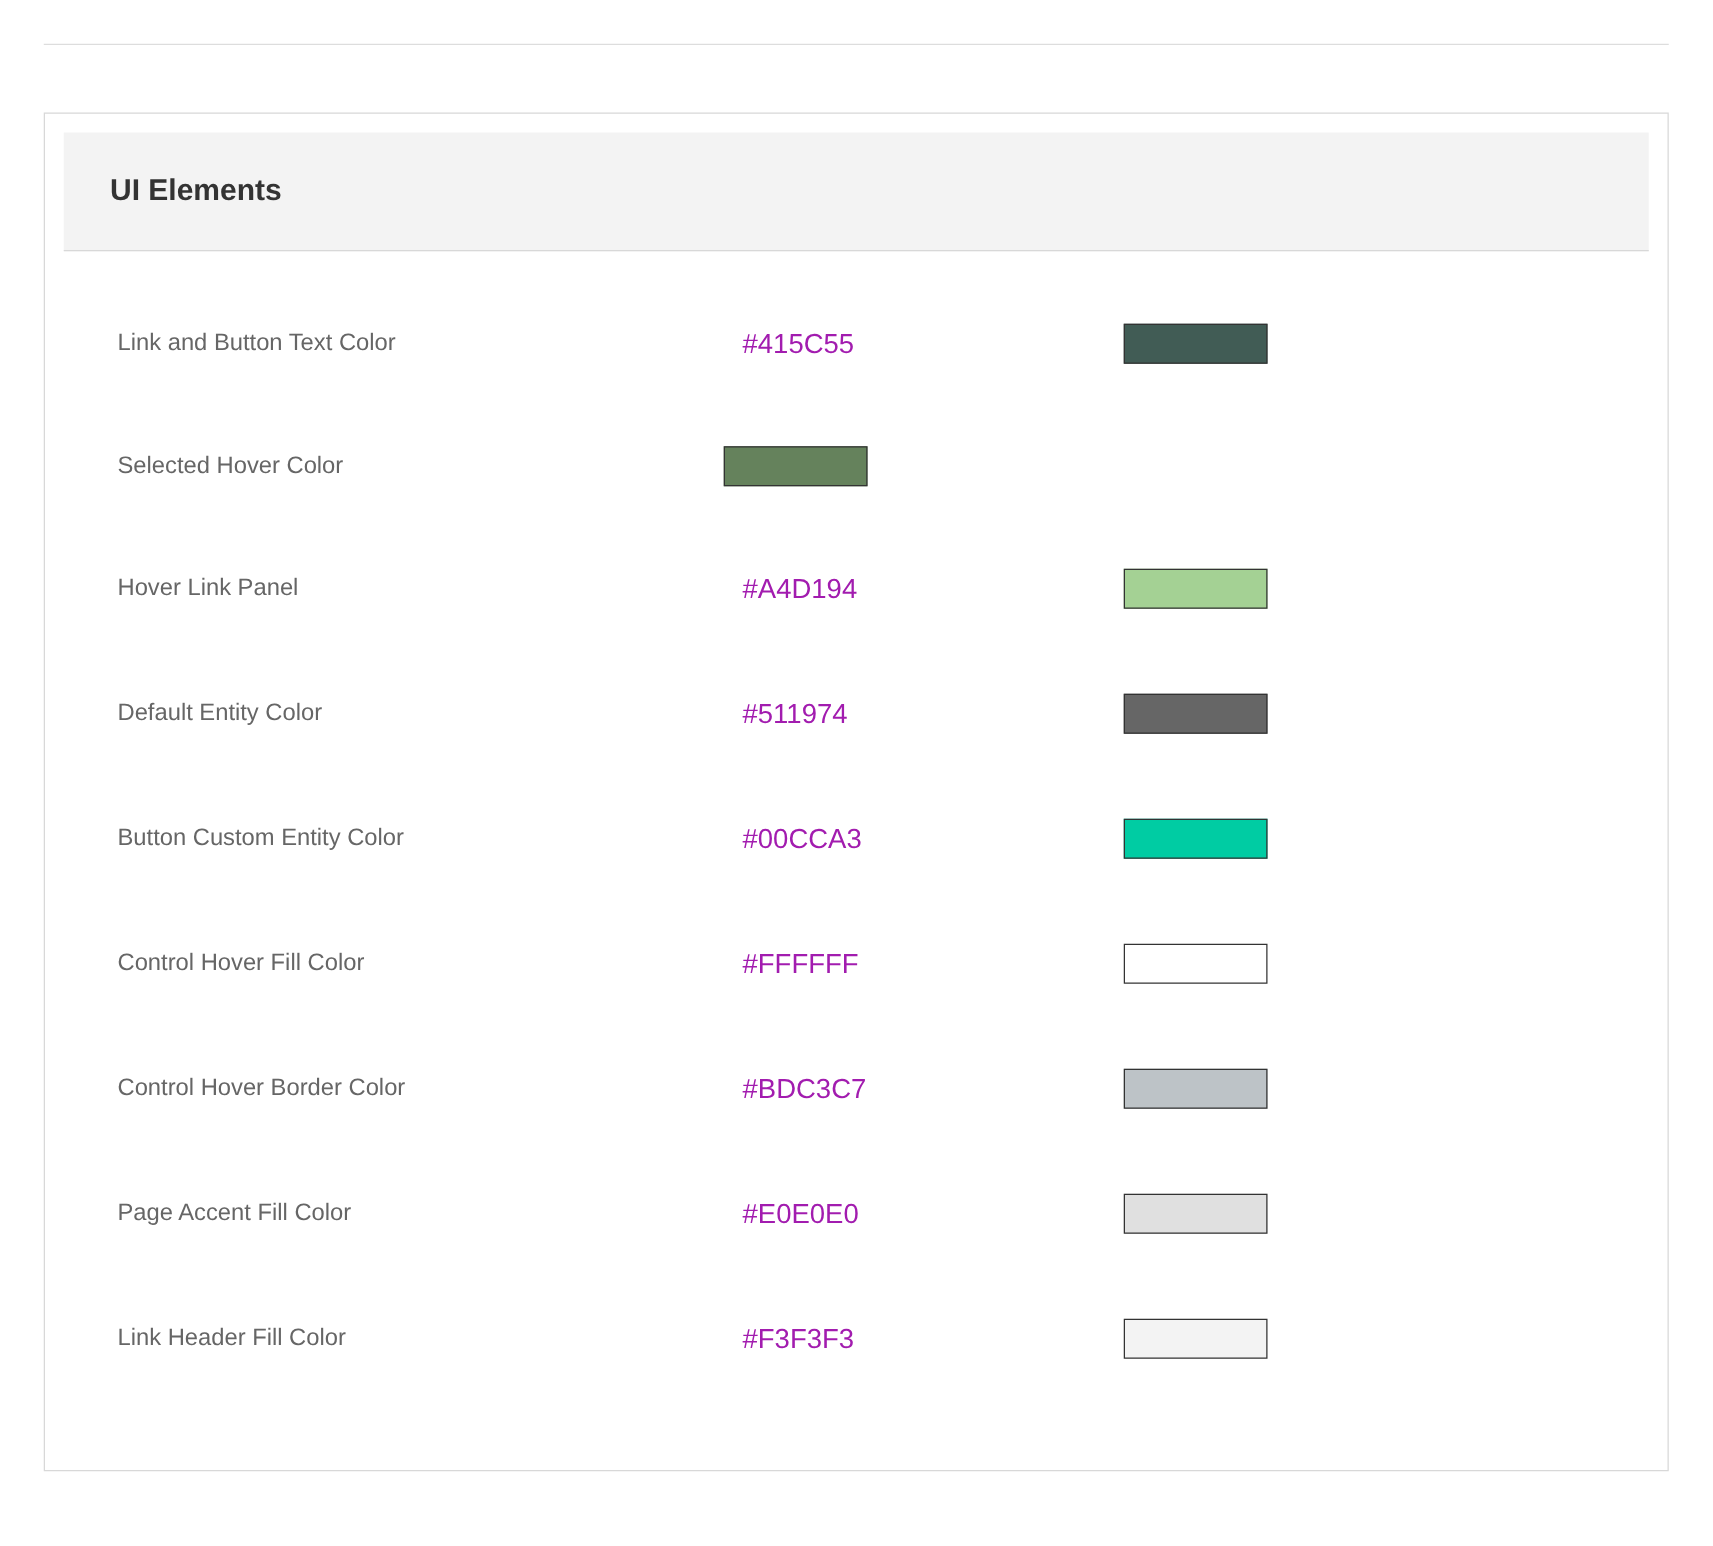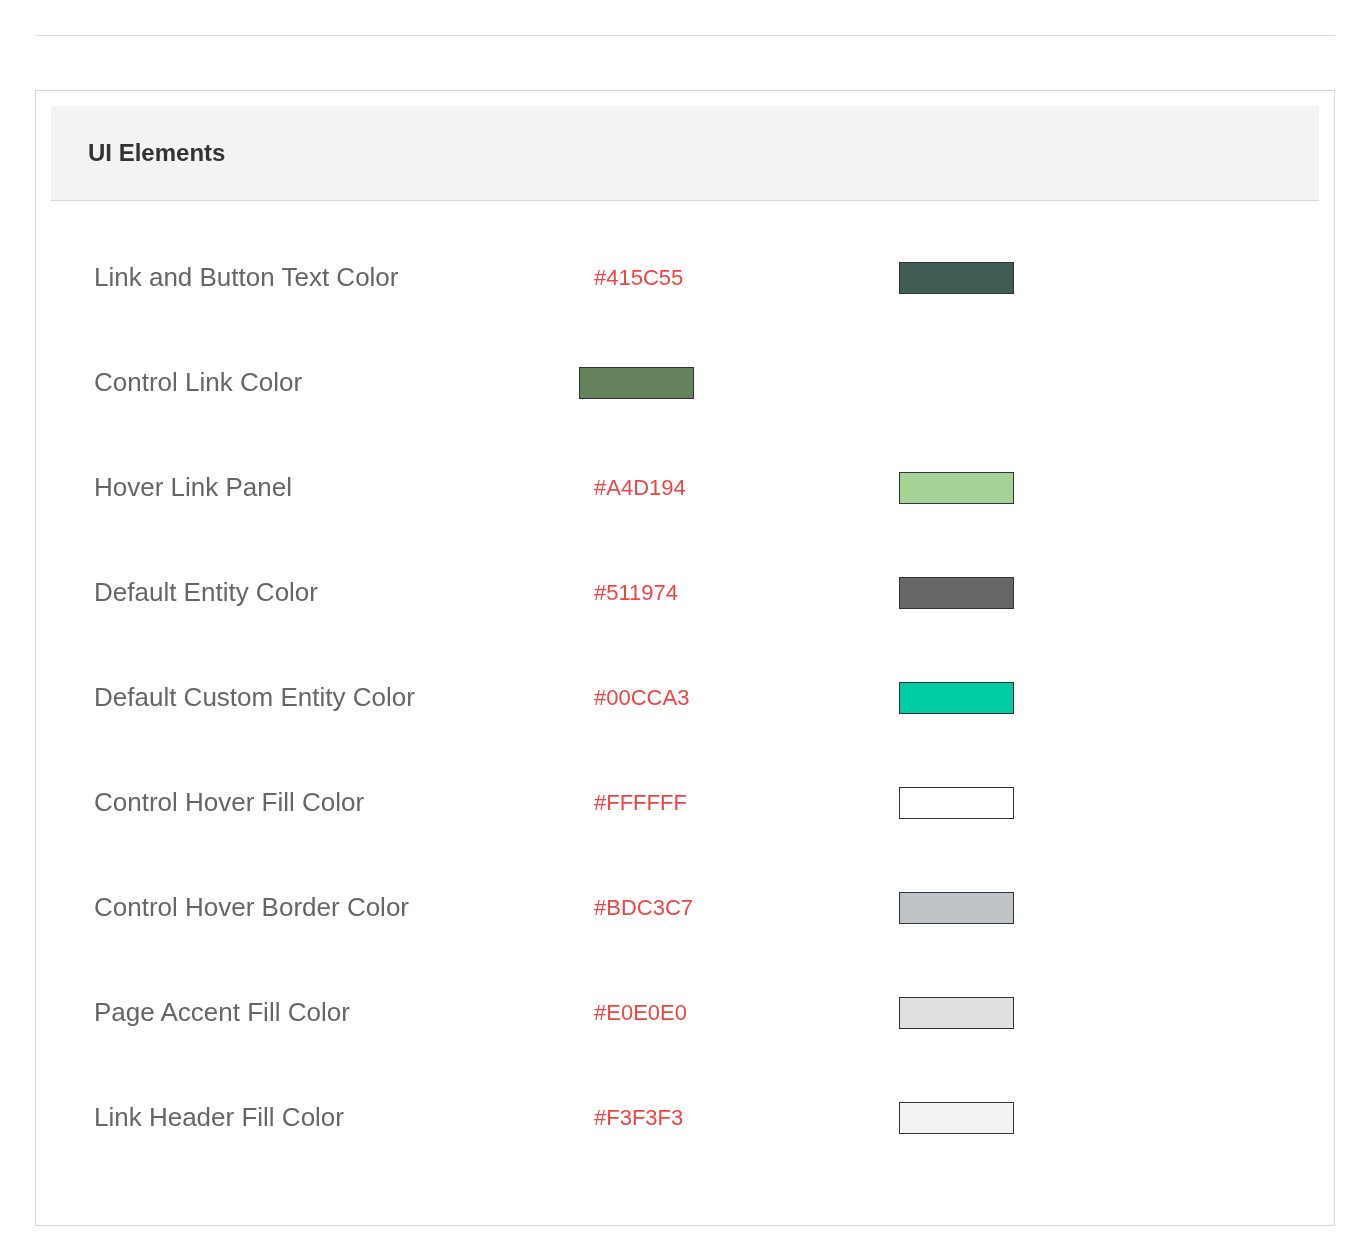--- a/index.html
+++ b/index.html
@@ -34,29 +34,29 @@
     .panel-body {
       padding: 24px 28px 40px 28px;
     }
     .color-row {
       display: flex;
       align-items: center;
       padding: 22px 0;
     }
     .color-label {
       flex: 0 0 500px;
-      font-size: 26px;
+      font-size: 19px;
       font-weight: 400;
       color: #666666;
     }
     .color-value {
       flex: 0 0 320px;
       font-size: 22px;
       font-weight: 400;
-      color: #ef4444;
+      color: #a21caf;
     }
     .color-swatch {
       width: 115px;
       height: 30px;
       border: 1px solid #333333;
       cursor: pointer;
     }
   </style>
 </head>
 <body>
@@ -68,35 +68,35 @@
     <div class="panel-header-title">UI Elements</div>
   </div>
   <div class="panel-body" id="panel-body">
 
   <div class="color-row">
         <div class="color-label">Link and Button Text Color</div>
         <div class="color-value">#415C55</div>
         <div class="color-swatch" style="background-color: rgb(65, 92, 85);"></div>
       </div>
       <div class="color-row">
-        <div class="color-label">Control Link Color</div>
+        <div class="color-label">Selected Hover Color</div>
         <div class="color-swatch" style="background-color: rgb(101, 130, 92);"></div>
       </div>
       <div class="color-row">
         <div class="color-label">Hover Link Panel</div>
         <div class="color-value">#A4D194</div>
         <div class="color-swatch" style="background-color: rgb(164, 209, 148);"></div>
       </div>
       <div class="color-row">
         <div class="color-label">Default Entity Color</div>
         <div class="color-value">#511974</div>
         <div class="color-swatch" style="background-color: rgb(102, 102, 102);"></div>
       </div>
       <div class="color-row">
-        <div class="color-label">Default Custom Entity Color</div>
+        <div class="color-label">Button Custom Entity Color</div>
         <div class="color-value">#00CCA3</div>
         <div class="color-swatch" style="background-color: rgb(0, 204, 163);"></div>
       </div>
       <div class="color-row">
         <div class="color-label">Control Hover Fill Color</div>
         <div class="color-value">#FFFFFF</div>
         <div class="color-swatch" style="background-color: rgb(255, 255, 255);"></div>
       </div>
       <div class="color-row">
         <div class="color-label">Control Hover Border Color</div>

